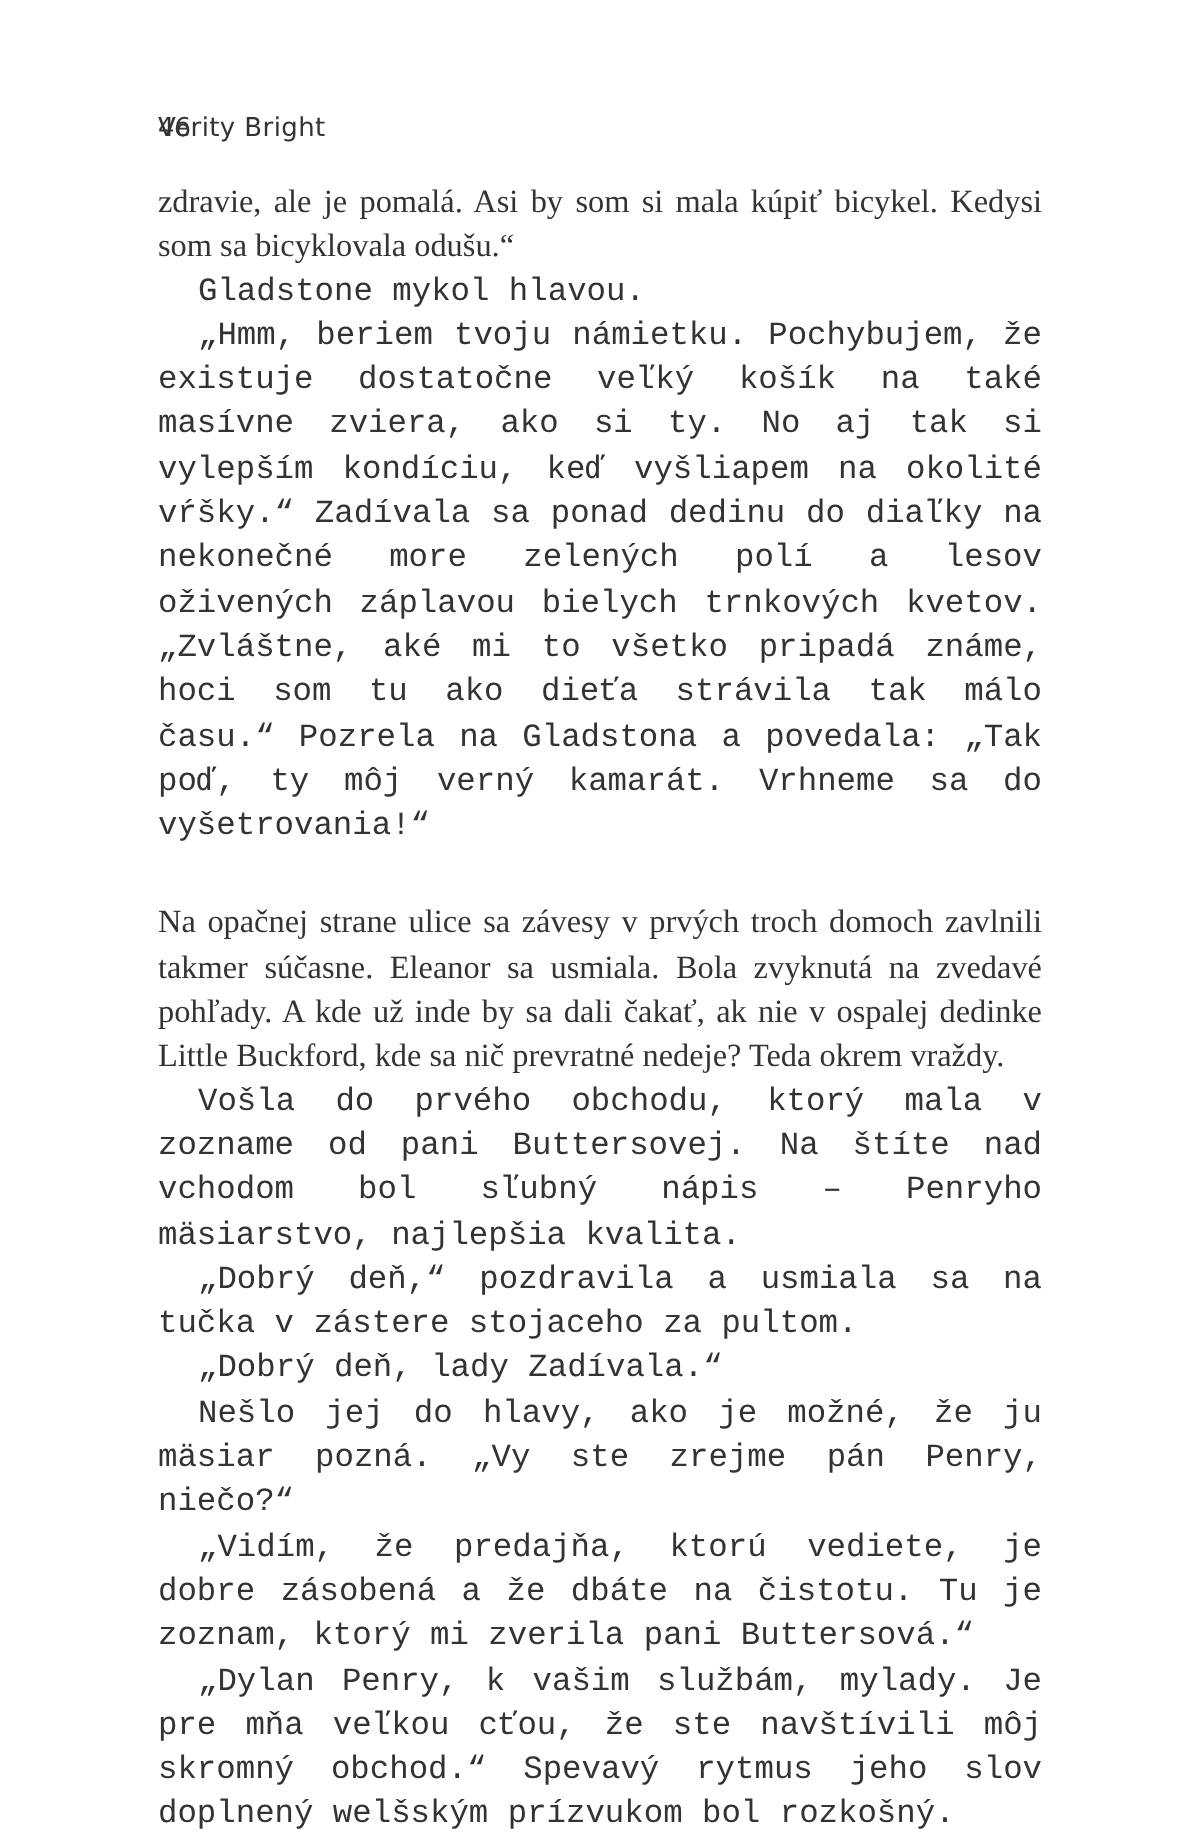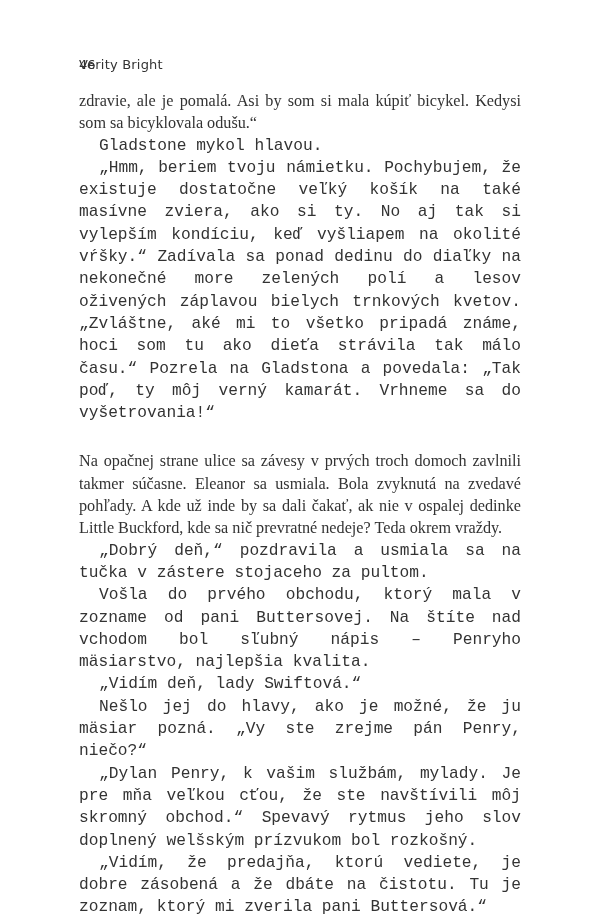--- a/index.html
+++ b/index.html
@@ -24,20 +24,20 @@
     <span class="page-num">46</span>
     <span class="running-title">Verity Bright</span>
   </div>
 
   <div class="body-text">
     <p>zdravie, ale je pomalá. Asi by som si mala kúpiť bicykel. Kedysi som sa bicyklovala odušu.“</p>
     <p class="indent">Gladstone mykol hlavou.</p>
     <p class="indent">„Hmm, beriem tvoju námietku. Pochybujem, že existuje dostatočne veľký košík na také masívne zviera, ako si ty. No aj tak si vylepším kondíciu, keď vyšliapem na okolité vŕšky.“ Zadívala sa ponad dedinu do diaľky na nekonečné more zelených polí a lesov oživených záplavou bielych trnkových kvetov. „Zvláštne, aké mi to všetko pripadá známe, hoci som tu ako dieťa strávila tak málo času.“ Pozrela na Gladstona a povedala: „Tak poď, ty môj verný kamarát. Vrhneme sa do vyšetrovania!“</p>
     <div class="section-gap"></div>
     <p>Na opačnej strane ulice sa závesy v prvých troch domoch zavlnili takmer súčasne. Eleanor sa usmiala. Bola zvyknutá na zvedavé pohľady. A kde už inde by sa dali čakať, ak nie v ospalej dedinke Little Buckford, kde sa nič prevratné nedeje? Teda okrem vraždy.</p>
+    <p class="indent">Vošla do prvého obchodu, ktorý mala v zozname od pani Buttersovej. Na štíte nad vchodom bol sľubný nápis – Penryho mäsiarstvo, najlepšia kvalita.</p>
     <p class="indent">„Dobrý deň,“ pozdravila a usmiala sa na tučka v zástere stojaceho za pultom.</p>
-    <p class="indent">Vošla do prvého obchodu, ktorý mala v zozname od pani Buttersovej. Na štíte nad vchodom bol sľubný nápis – Penryho mäsiarstvo, najlepšia kvalita.</p>
-    <p class="indent">„Vidím deň, lady Swiftová.“</p>
+    <p class="indent">„Dobrý deň, lady Zadívala.“</p>
     <p class="indent">Nešlo jej do hlavy, ako je možné, že ju mäsiar pozná. „Vy ste zrejme pán Penry, niečo?“</p>
+    <p class="indent">„Vidím, že predajňa, ktorú vediete, je dobre zásobená a že dbáte na čistotu. Tu je zoznam, ktorý mi zverila pani Buttersová.“</p>
     <p class="indent">„Dylan Penry, k vašim službám, mylady. Je pre mňa veľkou cťou, že ste navštívili môj skromný obchod.“ Spevavý rytmus jeho slov doplnený welšským prízvukom bol rozkošný.</p>
-    <p class="indent">„Vidím, že predajňa, ktorú vediete, je dobre zásobená a že dbáte na čistotu. Tu je zoznam, ktorý mi zverila pani Buttersová.“</p>
   </div>
 </div>
 
 </body></html>

